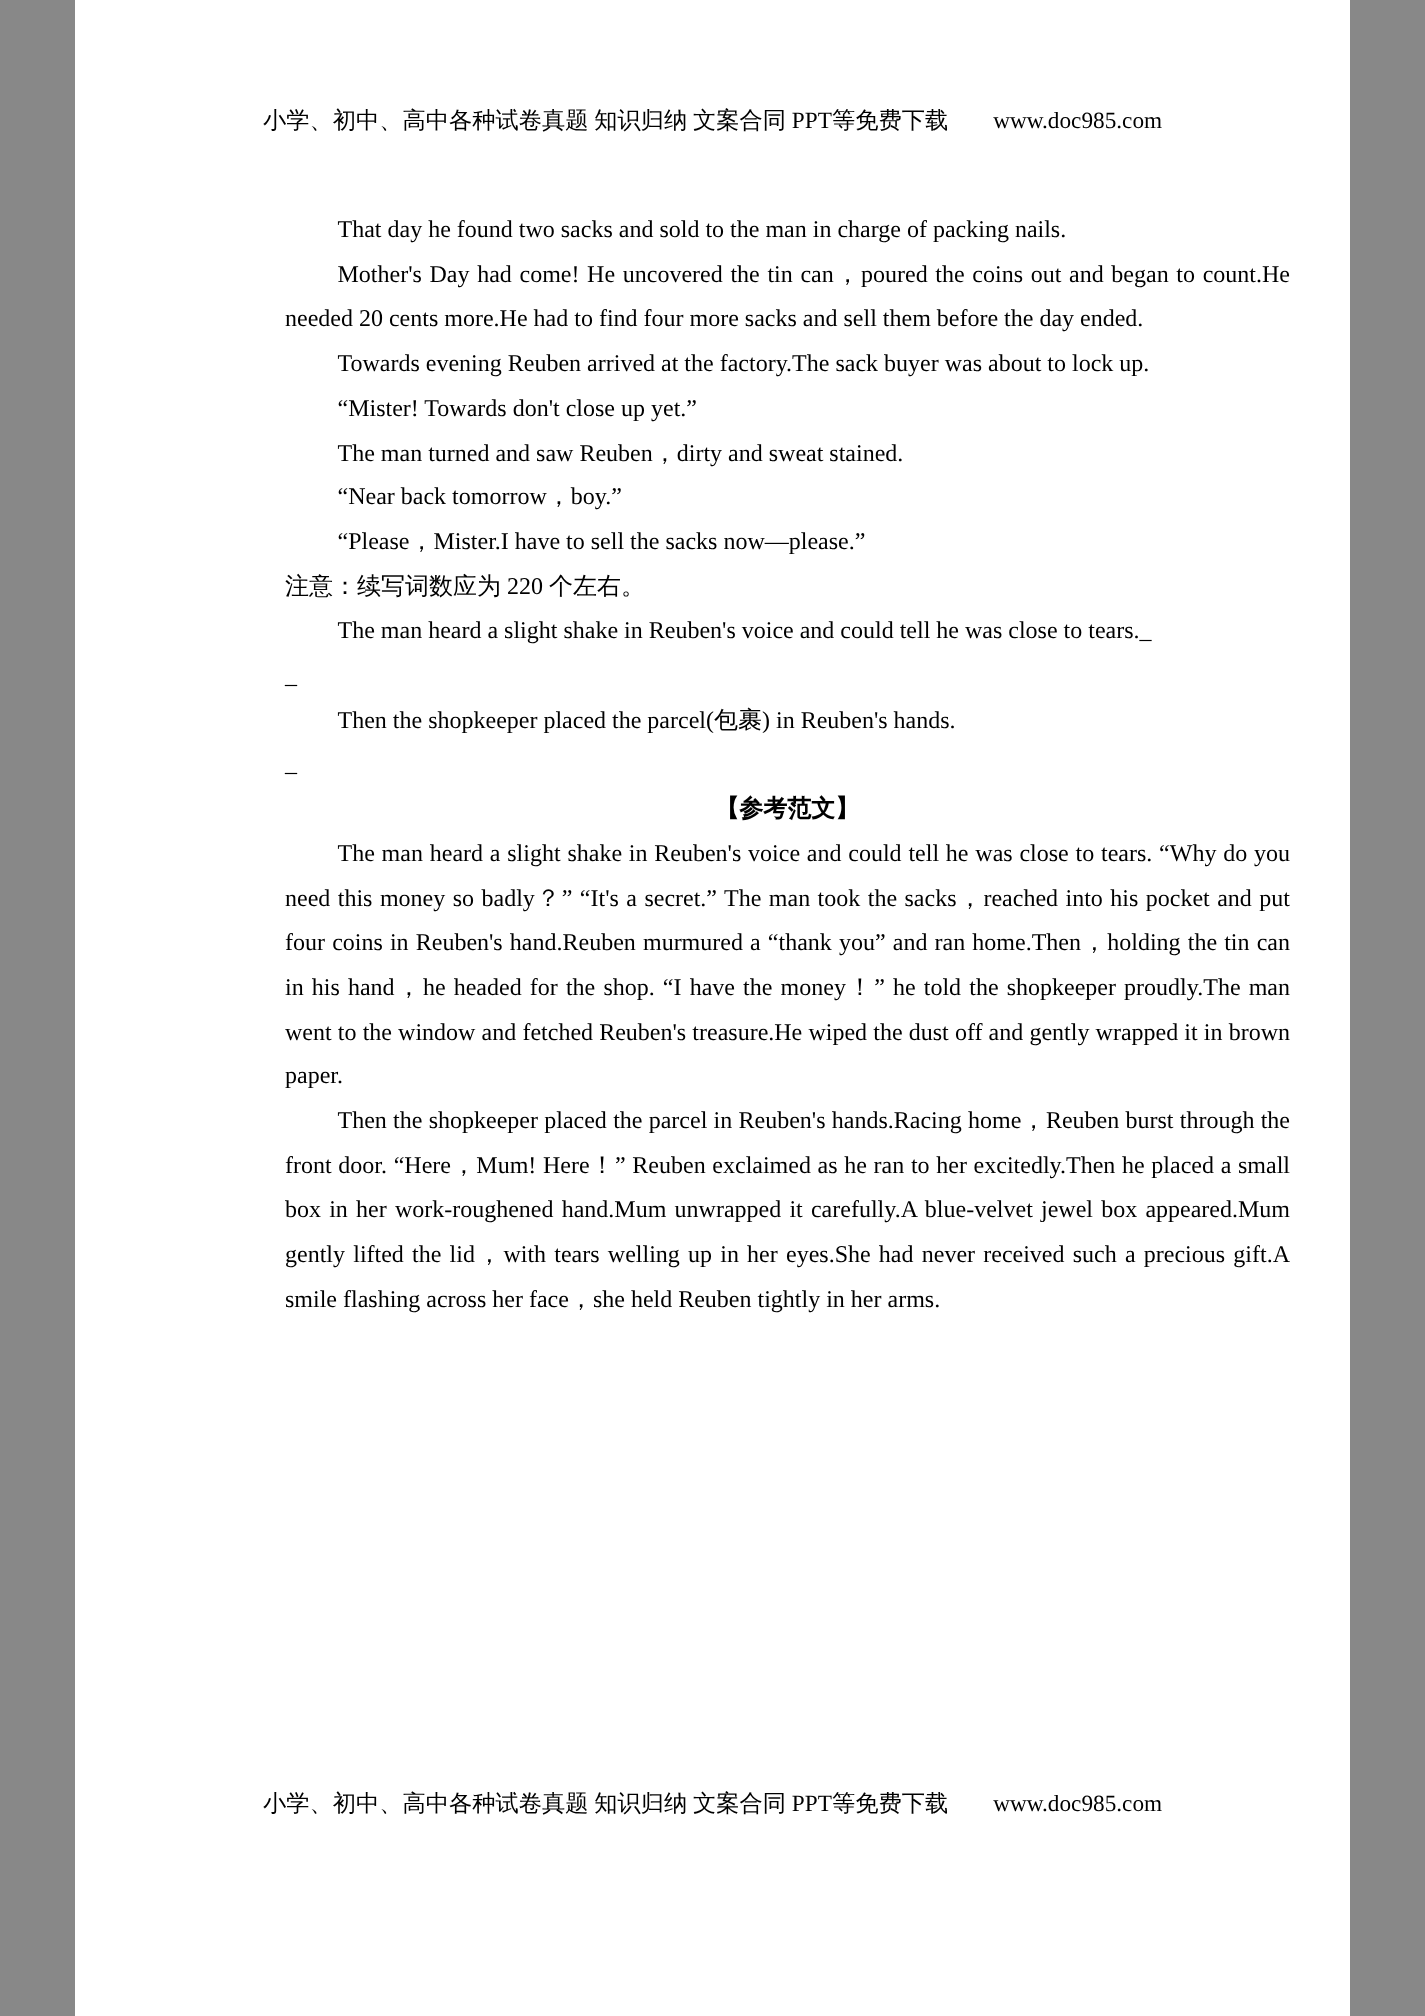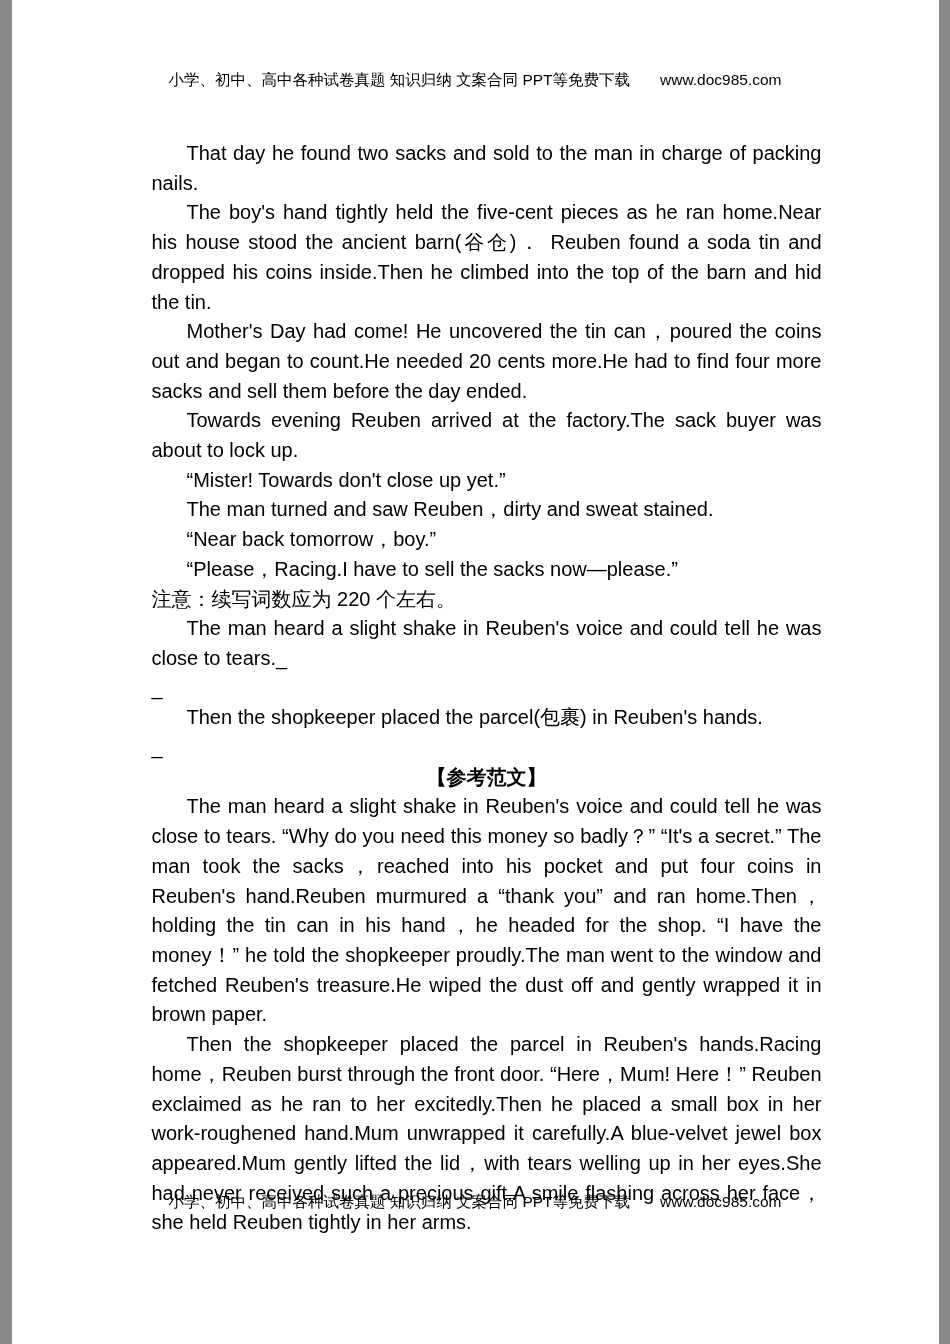--- a/index.html
+++ b/index.html
@@ -1,24 +1,24 @@
 <!DOCTYPE html>
 <html><head>
 <meta charset="utf-8">
 <style>
   * { margin: 0; padding: 0; box-sizing: border-box; }
   html, body { background: #888; }
   .page {
     position: relative;
-    width: 927px;
+    width: 850px;
     height: 1344px;
     margin: 0 auto;
     background: #ffffff;
     color: #000000;
-    font-family: Liberation Sans, sans-serif;
+    font-family: Liberation Serif, serif;
     overflow: hidden;
   }
   .page-header, .page-footer {
     position: absolute;
     left: 0;
     width: 100%;
     display: flex;
     justify-content: center;
     align-items: baseline;
     gap: 30px;
@@ -26,21 +26,21 @@
     color: #000000;
     white-space: nowrap;
   }
   .page-header { top: 70px; }
   .page-footer { top: 1192px; }
   .doc-body {
     position: absolute;
     top: 139px;
     left: 140px;
     width: 670px;
-    font-size: 20px;
+    font-size: 16px;
     line-height: 29.7px;
     text-align: justify;
   }
   .doc-body p { margin: 0; }
   p.body-indent { text-indent: 35px; }
   p.no-indent { text-indent: 0; }
   p.section-heading { font-weight: bold; text-indent: 0; text-align: center; }
   p.underscore-line { text-indent: 0; text-align: left; }
 </style>
 </head>
@@ -48,27 +48,26 @@
 
 <div class="page">
 
   <div class="page-header">
     <span>小学、初中、高中各种试卷真题 知识归纳 文案合同 PPT等免费下载</span>
     <span>www.doc985.com</span>
   </div>
 
   <div class="doc-body">
       <p class="body-indent">That day he found two sacks and sold to the man in charge of packing nails.</p>
-      <p class="body-indent">The boy's hand tightly held the five-cent pieces as he ran home.Near his house stood the ancient barn(谷仓)． Reuben found a soda tin and dropped his coins inside.Then he climbed into the top of the barn and hid the tin.</p>
       <p class="body-indent">Mother's Day had come! He uncovered the tin can，poured the coins out and began to count.He needed 20 cents more.He had to find four more sacks and sell them before the day ended.</p>
       <p class="body-indent">Towards evening Reuben arrived at the factory.The sack buyer was about to lock up.</p>
       <p class="body-indent">“Mister! Towards don't close up yet.”</p>
       <p class="body-indent">The man turned and saw Reuben，dirty and sweat stained.</p>
       <p class="body-indent">“Near back tomorrow，boy.”</p>
-      <p class="body-indent">“Please，Racing.I have to sell the sacks now—please.”</p>
+      <p class="body-indent">“Please，Mister.I have to sell the sacks now—please.”</p>
       <p class="no-indent">注意：续写词数应为 220 个左右。</p>
       <p class="body-indent">The man heard a slight shake in Reuben's voice and could tell he was close to tears._</p>
       <p class="underscore-line">_</p>
       <p class="body-indent">Then the shopkeeper placed the parcel(包裹) in Reuben's hands.</p>
       <p class="underscore-line">_</p>
       <p class="section-heading">【参考范文】</p>
       <p class="body-indent">The man heard a slight shake in Reuben's voice and could tell he was close to tears. “Why do you need this money so badly？” “It's a secret.” The man took the sacks，reached into his pocket and put four coins in Reuben's hand.Reuben murmured a “thank you” and ran home.Then，holding the tin can in his hand，he headed for the shop. “I have the money！” he told the shopkeeper proudly.The man went to the window and fetched Reuben's treasure.He wiped the dust off and gently wrapped it in brown paper.</p>
       <p class="body-indent">Then the shopkeeper placed the parcel in Reuben's hands.Racing home，Reuben burst through the front door. “Here，Mum! Here！” Reuben exclaimed as he ran to her excitedly.Then he placed a small box in her work-roughened hand.Mum unwrapped it carefully.A blue-velvet jewel box appeared.Mum gently lifted the lid，with tears welling up in her eyes.She had never received such a precious gift.A smile flashing across her face，she held Reuben tightly in her arms.</p>
     </div>
 

